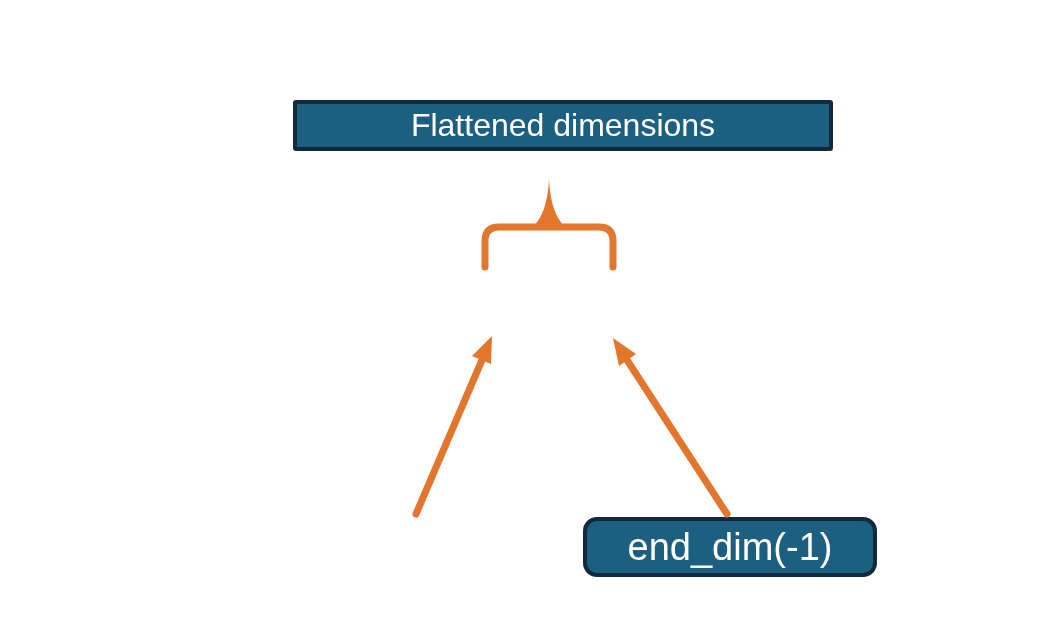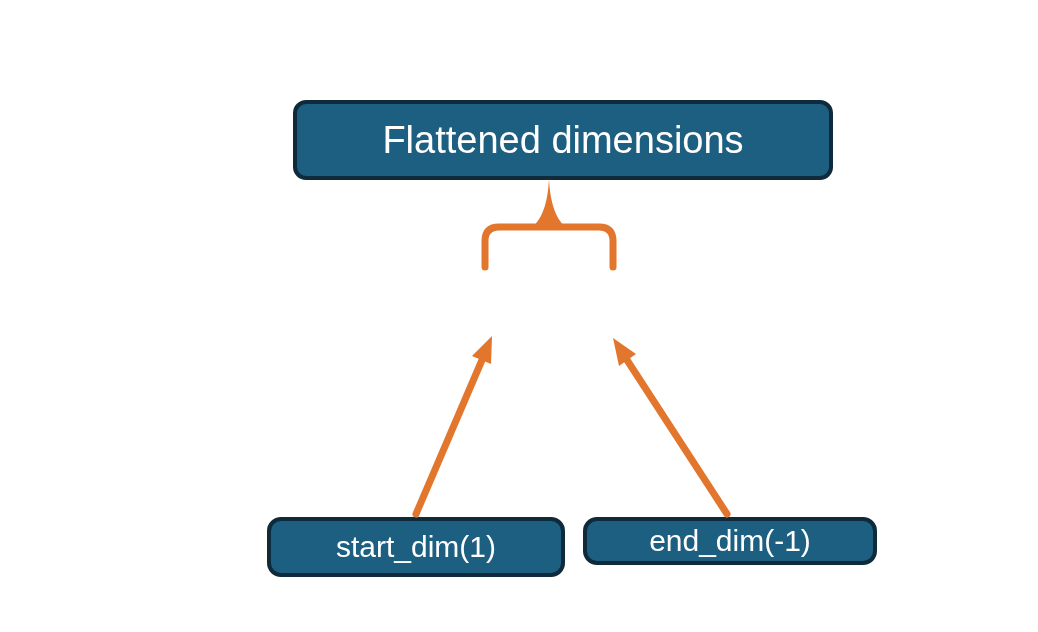--- a/index.html
+++ b/index.html
@@ -27,40 +27,40 @@
     background:var(--color-box_fill);
     border:4px solid var(--color-box_border);
     color:var(--color-text);
     display:flex;
     align-items:center;
     justify-content:center;
     text-align:center;
     white-space:nowrap;
   }
   .node--top{
-    left:293px; top:100px; width:540px; height:80px;
-    border-radius:13px;
-    font-size:38px;
+    left:293px; top:100px; width:540px; height:51px;
+    border-radius:3px;
+    font-size:32px;
   }
   .node--main{
     left:182px; top:215px; width:696px; height:163px;
     border:5px solid var(--color-box_border);
     border-radius:24px;
     font-size:46px;
     padding-top:26px;
   }
   .node--start{
     left:267px; top:517px; width:298px; height:60px;
     border-radius:14px;
     font-size:30px;
   }
   .node--end{
-    left:583px; top:517px; width:294px; height:48px;
+    left:583px; top:517px; width:294px; height:60px;
     border-radius:14px;
-    font-size:30px;
+    font-size:38px;
   }
   .connector-layer{
     position:absolute;
     left:0; top:0;
     width:1038px;
     height:632px;
     pointer-events:none;
     z-index:5;
   }
   .connector-stroke{
@@ -78,23 +78,20 @@
 </head>
 <body>
 
 <div class="canvas">
 
   <div class="node node--top">
     <span>Flattened dimensions</span>
   </div>
 
 
-  <div class="node node--start">
-    <span>start_dim(1)</span>
-  </div>
 
   <div class="node node--end">
     <span>end_dim(-1)</span>
   </div>
 
   <svg class="connector-layer" viewBox="0 0 1038 632" xmlns="http://www.w3.org/2000/svg">
 
     <path class="connector-stroke" d="M485 267 L485 241 Q485 227 499 227 L599 227 Q613 227 613 241 L613 267"></path>
 
     <path class="connector-fill" d="M549 178 C550 203 556 221 569 230 L529 230 C542 221 548 203 549 178 Z"></path>

